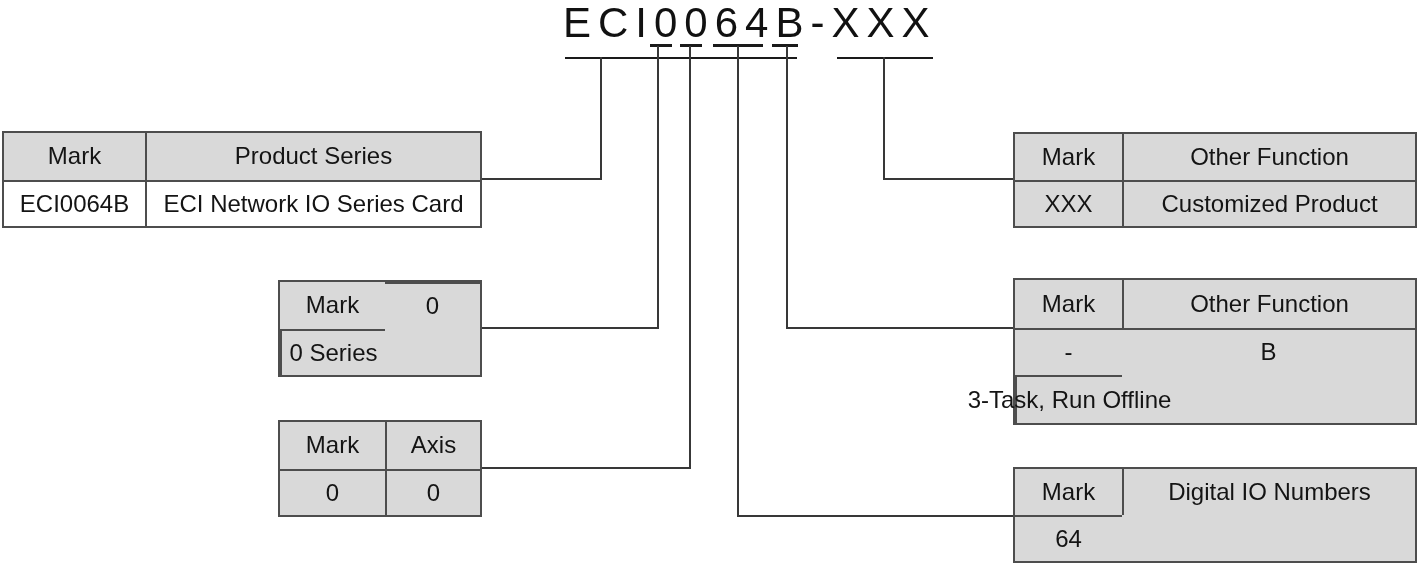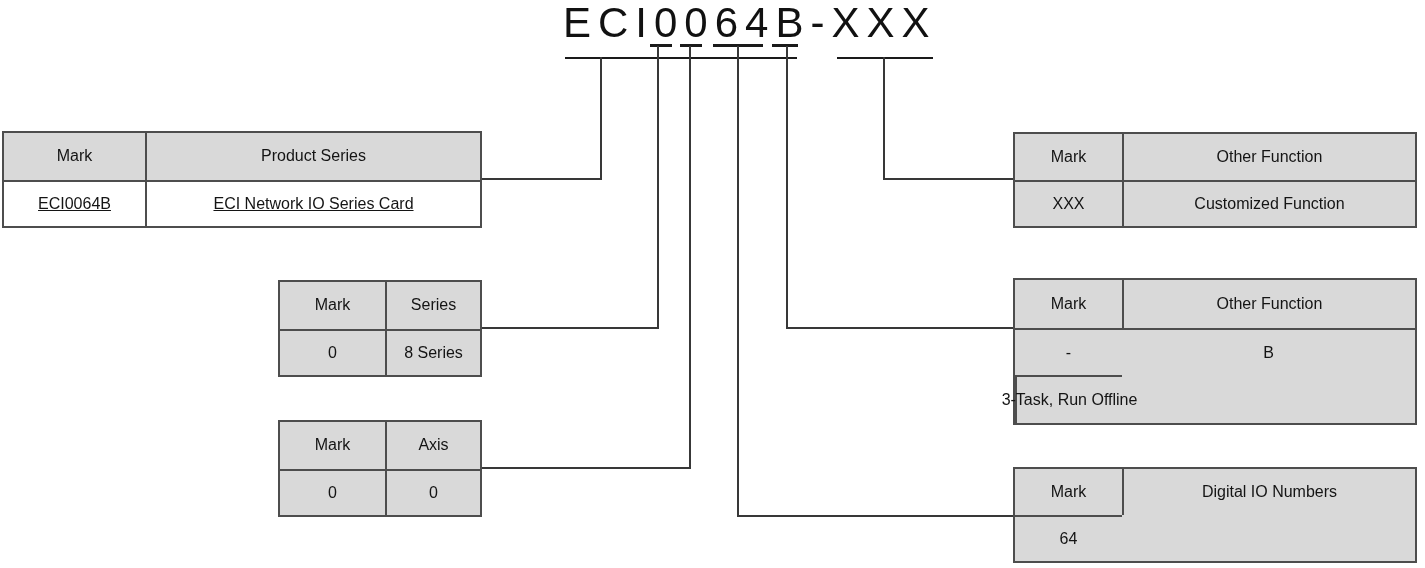--- a/index.html
+++ b/index.html
@@ -37,29 +37,29 @@
     display: grid;
     box-sizing: border-box;
     border: 2px solid var(--border);
     background: var(--gray);
   }
   .cell {
     display: flex;
     align-items: center;
     justify-content: center;
     box-sizing: border-box;
-    font-size: 16px;
+    font-size: 24px;
     line-height: 1.1;
     background: var(--gray);
     white-space: nowrap;
     color: var(--text);
   }
   .cell.bl { border-left: 2px solid var(--border); }
   .cell.bt { border-top: 2px solid var(--border); }
-  .cell.white { background: var(--white-cell); text-decoration: underline; }
+  .cell.white { background: var(--white-cell); }
   
   .t-product  { left: 2px;    top: 131px; width: 480px; height: 97px;  grid-template-columns: 141px 1fr; grid-template-rows: 1fr 1fr; }
   .t-series   { left: 278px;  top: 280px; width: 204px; height: 97px;  grid-template-columns: 105px 1fr; grid-template-rows: 1fr 1fr; }
   .t-axis     { left: 278px;  top: 420px; width: 204px; height: 97px;  grid-template-columns: 105px 1fr; grid-template-rows: 1fr 1fr; }
   .t-custom   { left: 1013px; top: 132px; width: 404px; height: 96px;  grid-template-columns: 107px 1fr; grid-template-rows: 1fr 1fr; }
   .t-task     { left: 1013px; top: 278px; width: 404px; height: 147px; grid-template-columns: 107px 1fr; grid-template-rows: 1fr 1fr 1fr; }
   .t-io       { left: 1013px; top: 467px; width: 404px; height: 96px;  grid-template-columns: 107px 1fr; grid-template-rows: 1fr 1fr; }
 </style>
 </head>
 <body>
@@ -92,37 +92,36 @@
 
   <div class="tbl t-product">
     <div class="cell">Mark</div>
     <div class="cell bl">Product Series</div>
     <div class="cell bt white">ECI0064B</div>
     <div class="cell bl bt white">ECI Network IO Series Card</div>
   </div>
 
   <div class="tbl t-series">
     <div class="cell">Mark</div>
-    <div class="cell bl">Series</div>
     <div class="cell bt">0</div>
-    <div class="cell bl bt">8 Series</div>
+    <div class="cell bl bt">0 Series</div>
   </div>
 
   <div class="tbl t-axis">
     <div class="cell">Mark</div>
     <div class="cell bl">Axis</div>
     <div class="cell bt">0</div>
     <div class="cell bl bt">0</div>
   </div>
 
   <div class="tbl t-custom">
     <div class="cell">Mark</div>
     <div class="cell bl">Other Function</div>
     <div class="cell bt">XXX</div>
-    <div class="cell bl bt">Customized Function</div>
+    <div class="cell bl bt">Customized Product</div>
   </div>
 
   <div class="tbl t-task">
     <div class="cell">Mark</div>
     <div class="cell bl">Other Function</div>
     <div class="cell bt">-</div>
     <div class="cell bt">B</div>
     <div class="cell bl bt">3-Task, Run Offline</div>
   </div>
 

